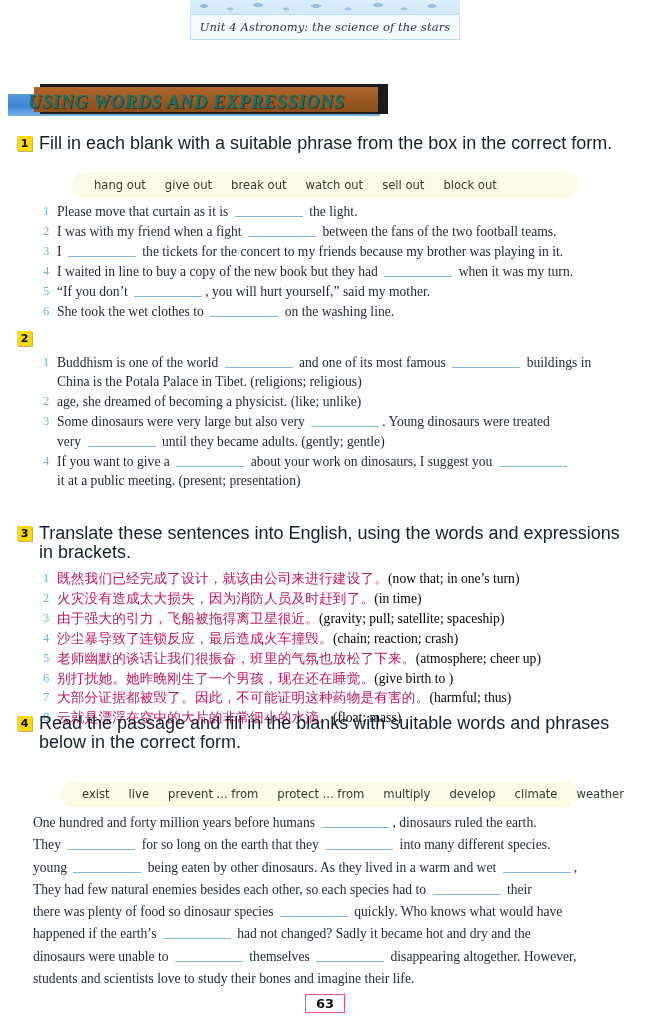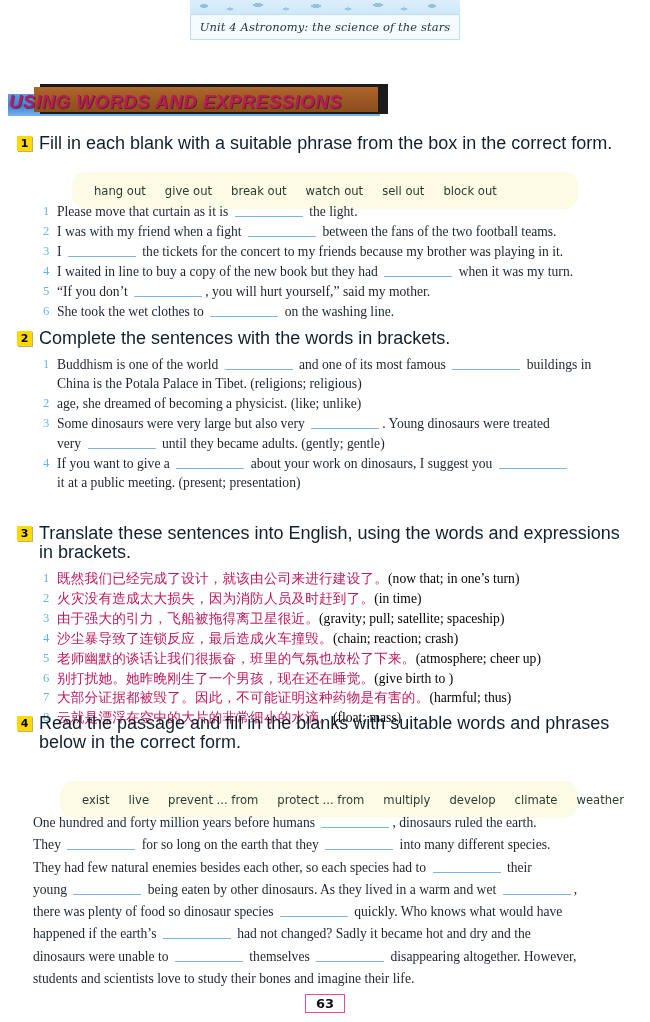--- a/index.html
+++ b/index.html
@@ -56,27 +56,27 @@
   }
   .banner-dark{
     position:absolute; left:32px; top:0; width:348px; height:30px;
     background:#1b1b1b;
   }
   .banner-brown{
     position:absolute; left:26px; top:3px; width:344px; height:25px;
     background:linear-gradient(180deg,#b0672c 0%, #9c5a24 45%, #8a4e1e 100%);
   }
   .banner-title{
-    position:absolute; left:1px; top:5px; width:380px; height:26px;
+    position:absolute; left:20px; top:5px; width:380px; height:26px;
     display:flex; align-items:center;
-    font-family:Liberation Sans, sans-serif;
+    font-family:Liberation Serif, serif;
     font-weight:bold; font-style:italic;
     font-size:18.5px;
     letter-spacing:.6px;
-    color:#be185d;
+    color:#0f766e;
     white-space:nowrap;
     text-shadow:1px 1px 0 rgba(0,0,0,.45);
   }
 
   
   .ex{ position:absolute; left:0; width:650px; }
   .ex-head{
     display:flex; align-items:flex-start; gap:7px;
     padding-left:17px; padding-right:20px;
   }
@@ -101,21 +101,21 @@
   
   .wordbox{
     margin:9px 0 0 0;
     background:#fbfbe6;
     border-radius:14px;
     padding:6px 22px;
     display:flex; align-items:center;
     font-family:"DejaVu Sans", sans-serif;
     font-size:11.6px;
     color:#2e3a2b;
-    height:37px;
+    height:26px;
     white-space:nowrap;
   }
   .wordbox-1{ position:absolute; left:72px; top:163px; width:506px; }
   .wordbox-2{ position:absolute; left:60px; top:772px; width:518px; }
   .wordbox span{ margin-right:19px; }
   .wordbox span:last-child{ margin-right:0; }
 
   
   .list{ padding-left:43px; padding-right:8px; margin-top:7px; }
   .item{
@@ -220,21 +220,20 @@
       <div class="item">
         <div class="item-n">6</div>
         <div class="item-t">She took the wet clothes to <span class="blank b-md"></span> on the washing line.</div>
       </div>
     </div>
 </div>
 
 <div class="ex" id="ex2" style="top:329px;">
   <div class="ex-head">
     <div class="num-badge">2</div>
-    <div class="ex-prompt">Complete the sentences with the words in brackets.</div>
   </div>
   <div class="list" id="ex2-list">
       <div class="item">
         <div class="item-n">1</div>
         <div class="item-t">
           <div>Buddhism is one of the world <span class="blank b-md"></span> and one of its most famous <span class="blank b-md"></span> buildings in</div>
           <div>China is the Potala Palace in Tibet. (religions; religious)</div>
         </div>
       </div>
       <div class="item">
@@ -313,21 +312,21 @@
     <span>prevent ... from</span>
     <span>protect ... from</span>
     <span>multiply</span>
     <span>develop</span>
     <span>climate</span>
     <span>weather</span>
   </div>
 <div class="passage" id="passage">
     <div>One hundred and forty million years before humans <span class="blank b-md"></span>, dinosaurs ruled the earth.</div>
     <div>They <span class="blank b-md"></span> for so long on the earth that they <span class="blank b-md"></span> into many different species.</div>
+    <div>young <span class="blank b-md"></span> being eaten by other dinosaurs. As they lived in a warm and wet <span class="blank b-md"></span>,</div>
     <div>They had few natural enemies besides each other, so each species had to <span class="blank b-md"></span> their</div>
-    <div>young <span class="blank b-md"></span> being eaten by other dinosaurs. As they lived in a warm and wet <span class="blank b-md"></span>,</div>
     <div>there was plenty of food so dinosaur species <span class="blank b-md"></span> quickly. Who knows what would have</div>
     <div>happened if the earth’s <span class="blank b-md"></span> had not changed? Sadly it became hot and dry and the</div>
     <div>dinosaurs were unable to <span class="blank b-md"></span> themselves <span class="blank b-md"></span> disappearing altogether. However,</div>
     <div>students and scientists love to study their bones and imagine their life.</div>
   </div>
 
 <div class="pageno">63</div>
 
 </body></html>

